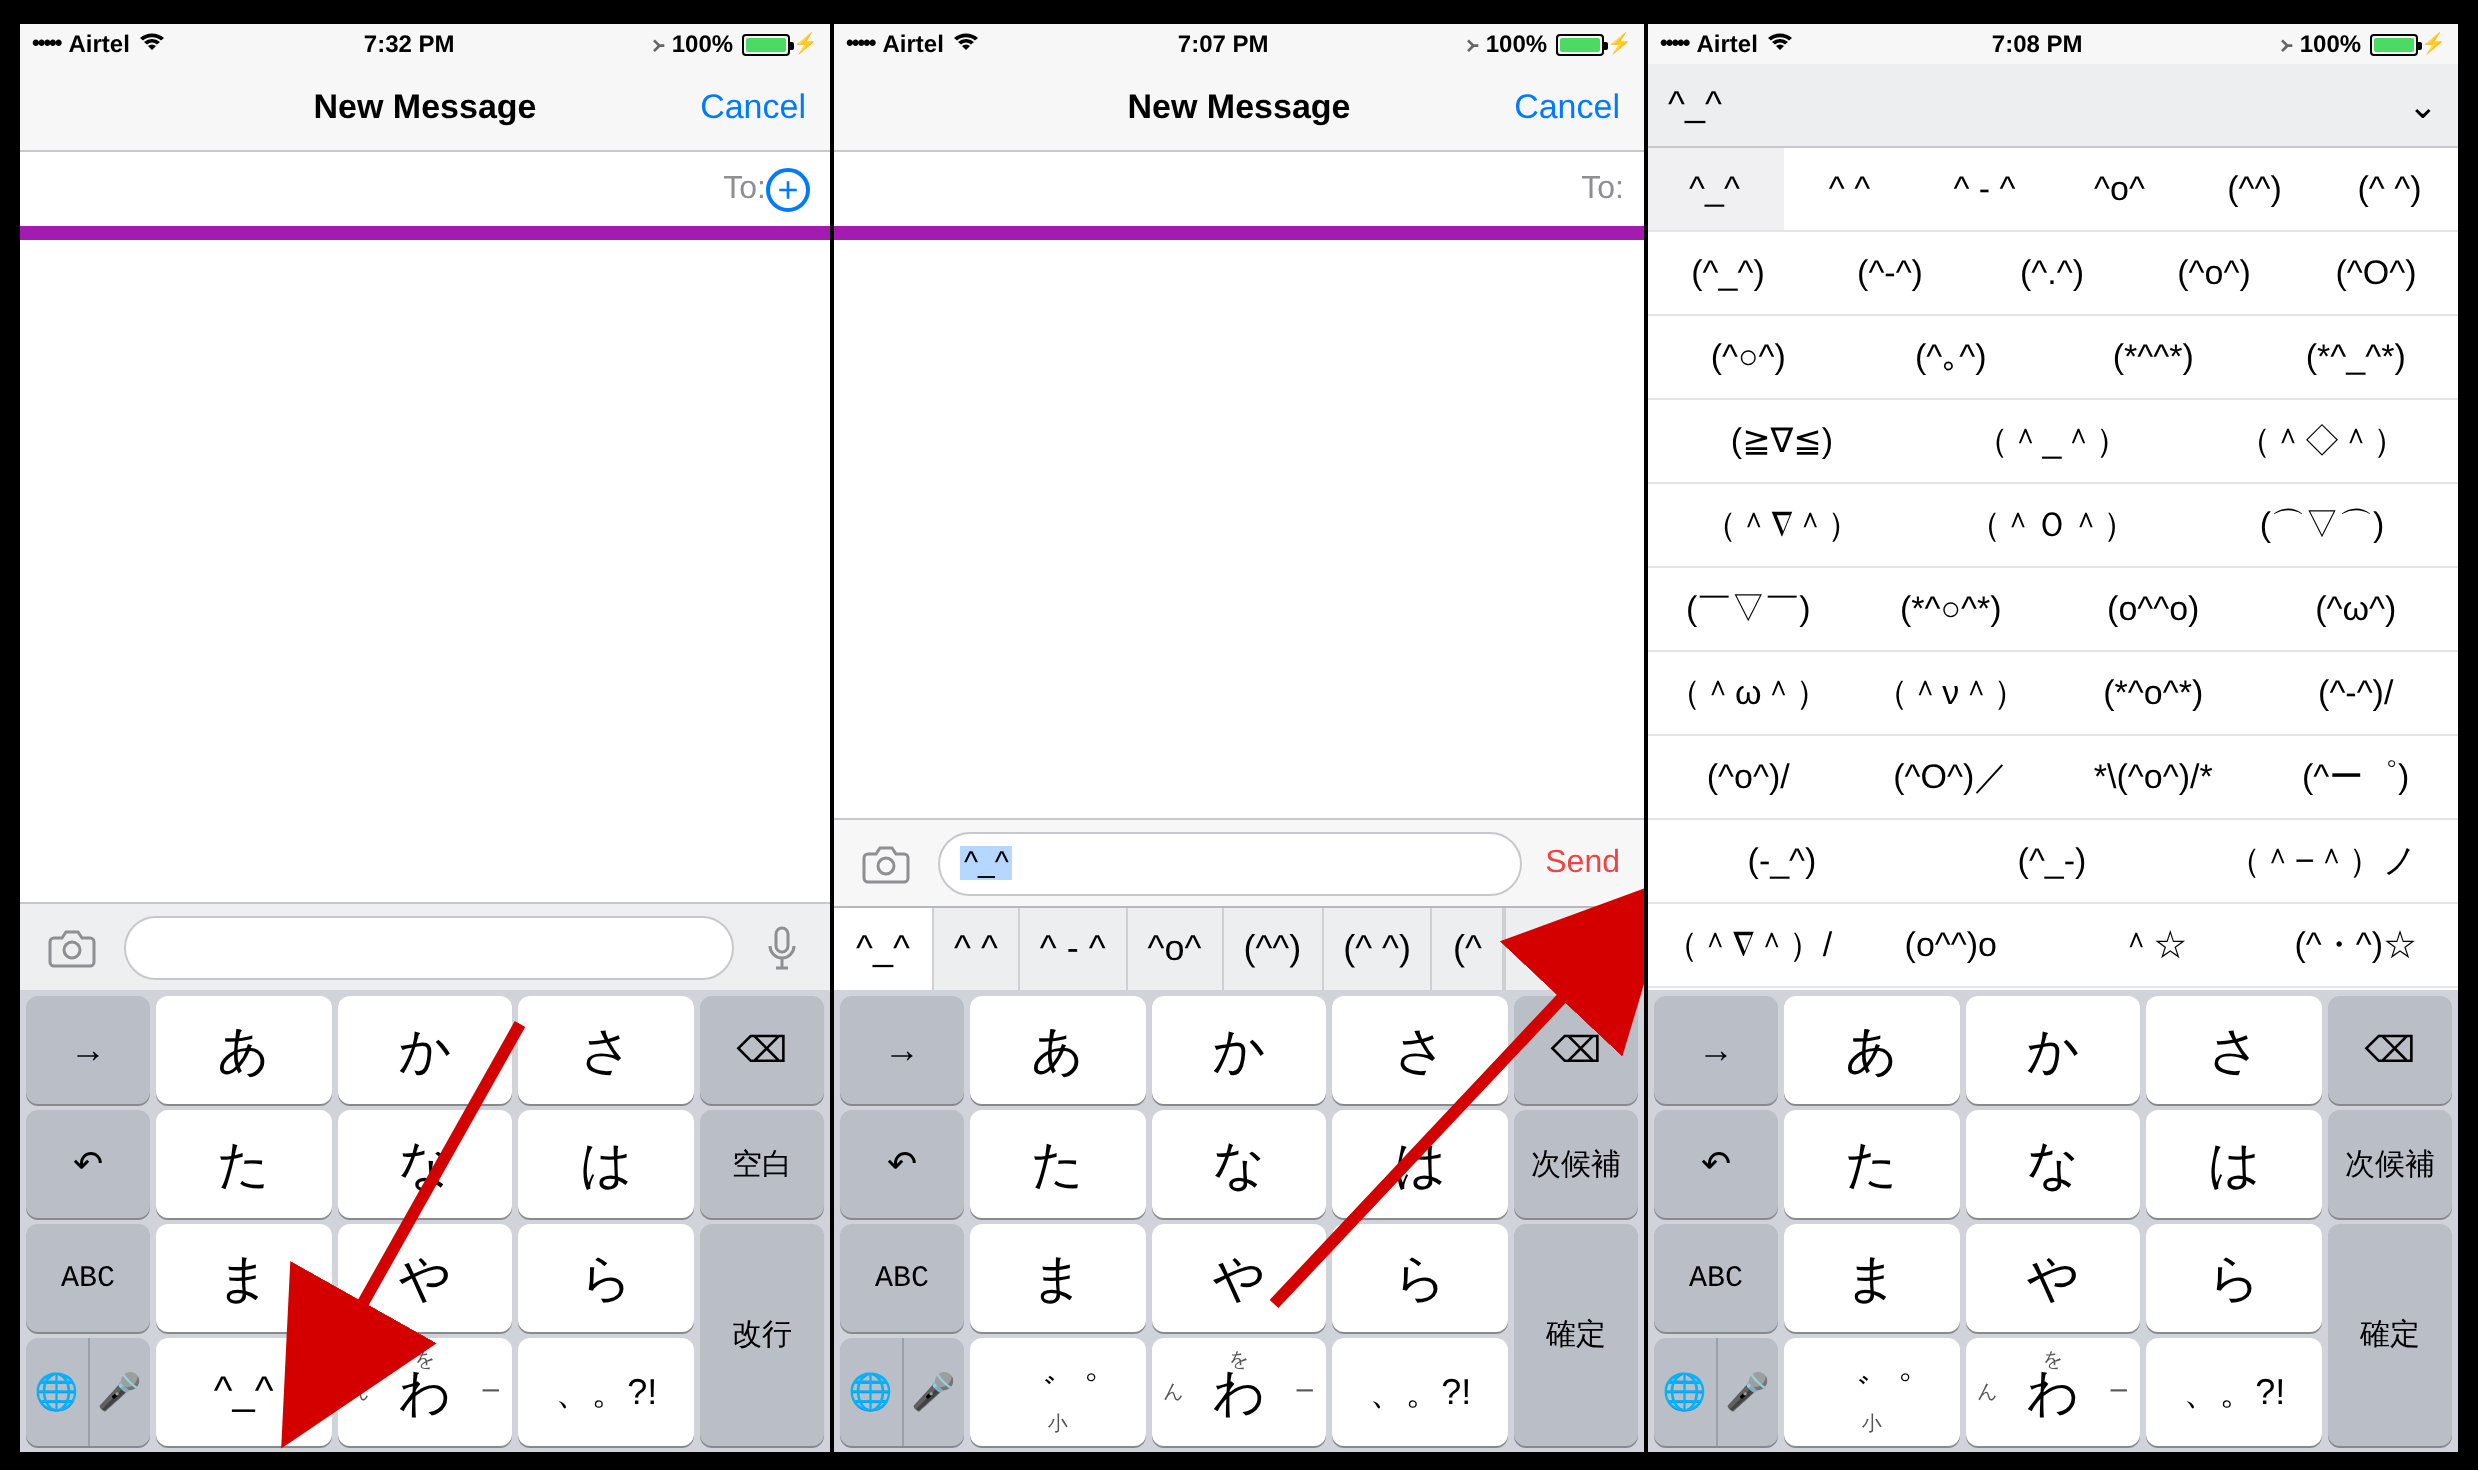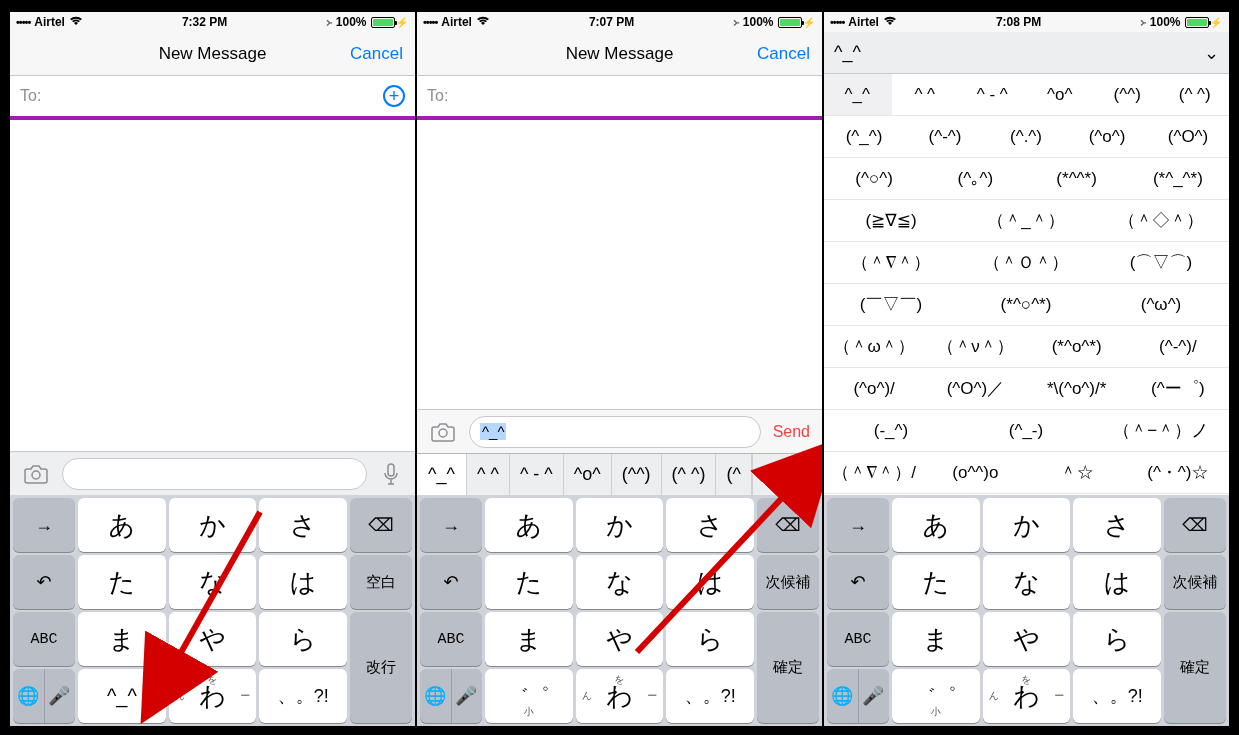--- a/index.html
+++ b/index.html
@@ -59,34 +59,35 @@
   
   .nav {
     height: 44px;
     background: #f7f7f7;
     border-bottom: 1px solid #c8c7cc;
     display: flex;
     align-items: center;
     justify-content: center;
     position: relative;
   }
-  .nav-title { font-size: 17px; font-weight: 400; color: #000; }
+  .nav-title { font-size: 17px; font-weight: 700; color: #000; }
   .nav-right {
     position: absolute; right: 12px; top: 0; bottom: 0;
     display:flex; align-items:center;
     color: #007aff; font-size: 17px; text-align: center;
   }
 
   
   .to-row {
     height: 44px;
     display: flex; align-items: center;
-    border-bottom: 4px solid #a21caf;
+    border-bottom: 7px solid #a21caf;
     padding: 0 10px;
     background:#fff;
+    text-align:right;
   }
   .to-label { color: #8e8e93; font-size: 16px; flex: 1; }
   .plus-circle {
     width: 22px; height: 22px; border: 2px solid #007aff; border-radius: 50%;
     display:flex; align-items:center; justify-content:center;
     color:#007aff; font-size: 18px; font-weight: 200; line-height: 1;
   }
 
   .body-area { flex:1; background:#fff; }
 
@@ -485,20 +486,21 @@
             <div class="kao-item">（＾◇＾）</div>
           </div>
           <div class="kao-row">
             <div class="kao-item">（＾∇＾）</div>
             <div class="kao-item">（＾Ｏ＾）</div>
             <div class="kao-item">(⌒▽⌒)</div>
           </div>
           <div class="kao-row">
             <div class="kao-item">(￣▽￣)</div>
             <div class="kao-item">(*^○^*)</div>
+            <div class="kao-item">(o^^o)</div>
             <div class="kao-item">(^ω^)</div>
           </div>
           <div class="kao-row">
             <div class="kao-item">（＾ω＾）</div>
             <div class="kao-item">（＾ν＾）</div>
             <div class="kao-item">(*^o^*)</div>
             <div class="kao-item">(^-^)/</div>
           </div>
           <div class="kao-row">
             <div class="kao-item">(^o^)/</div>

